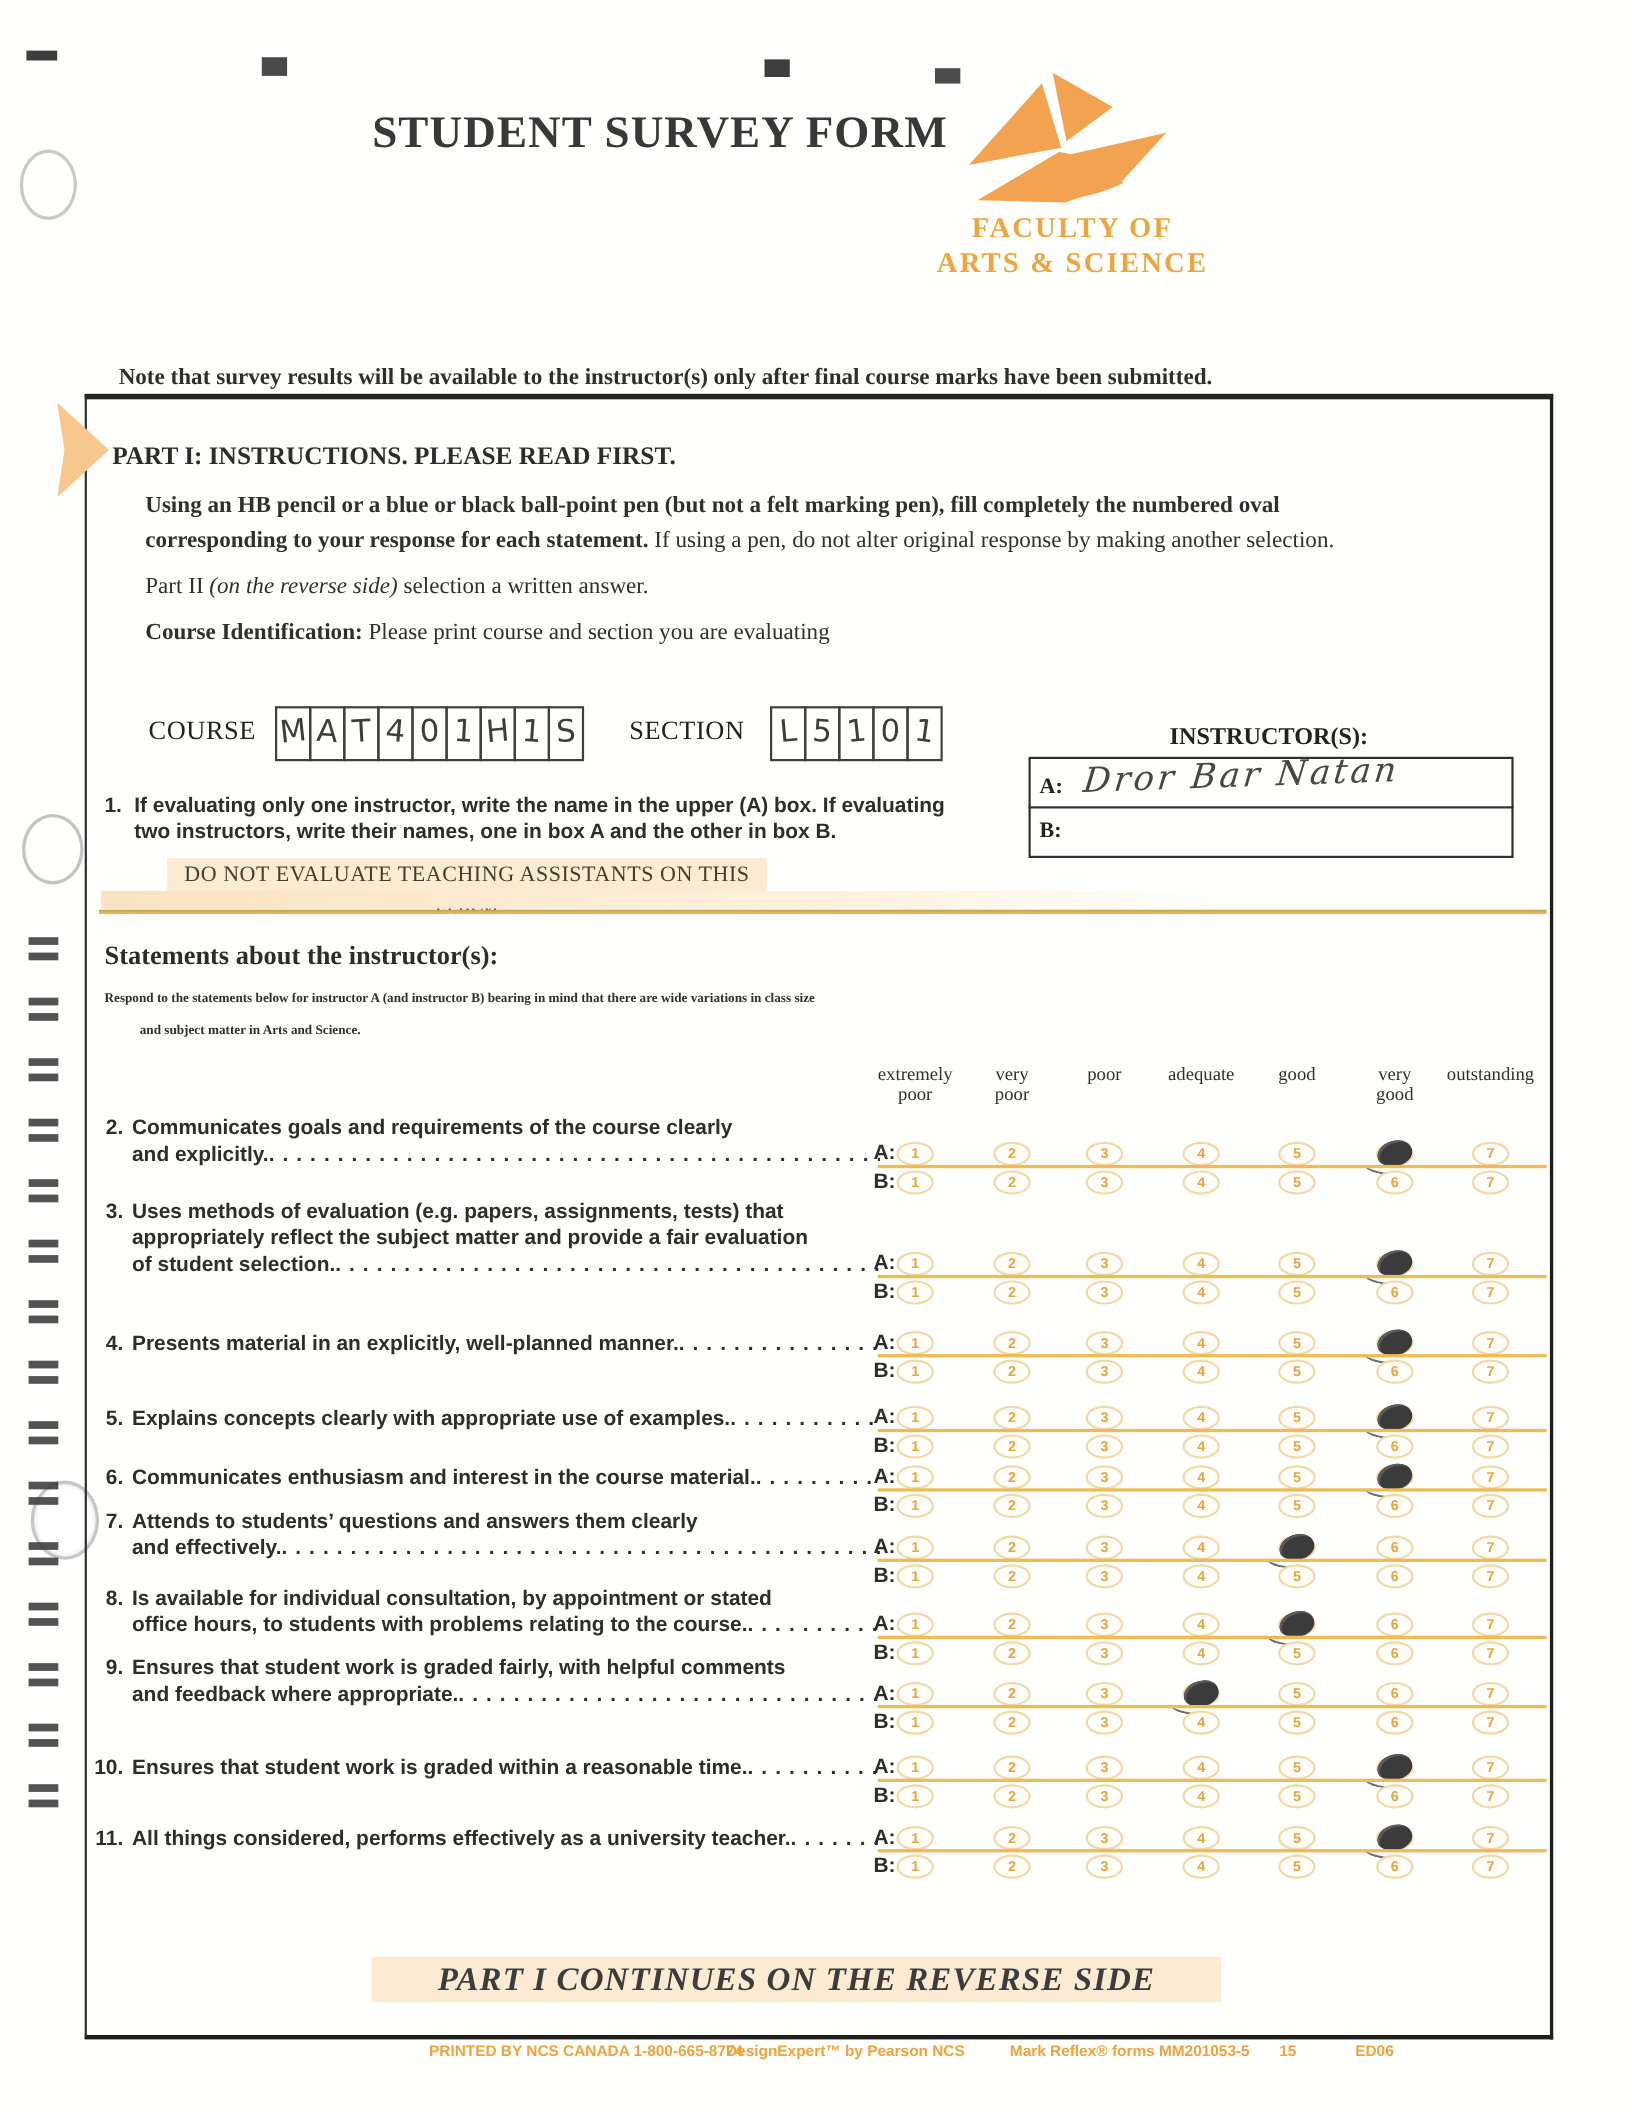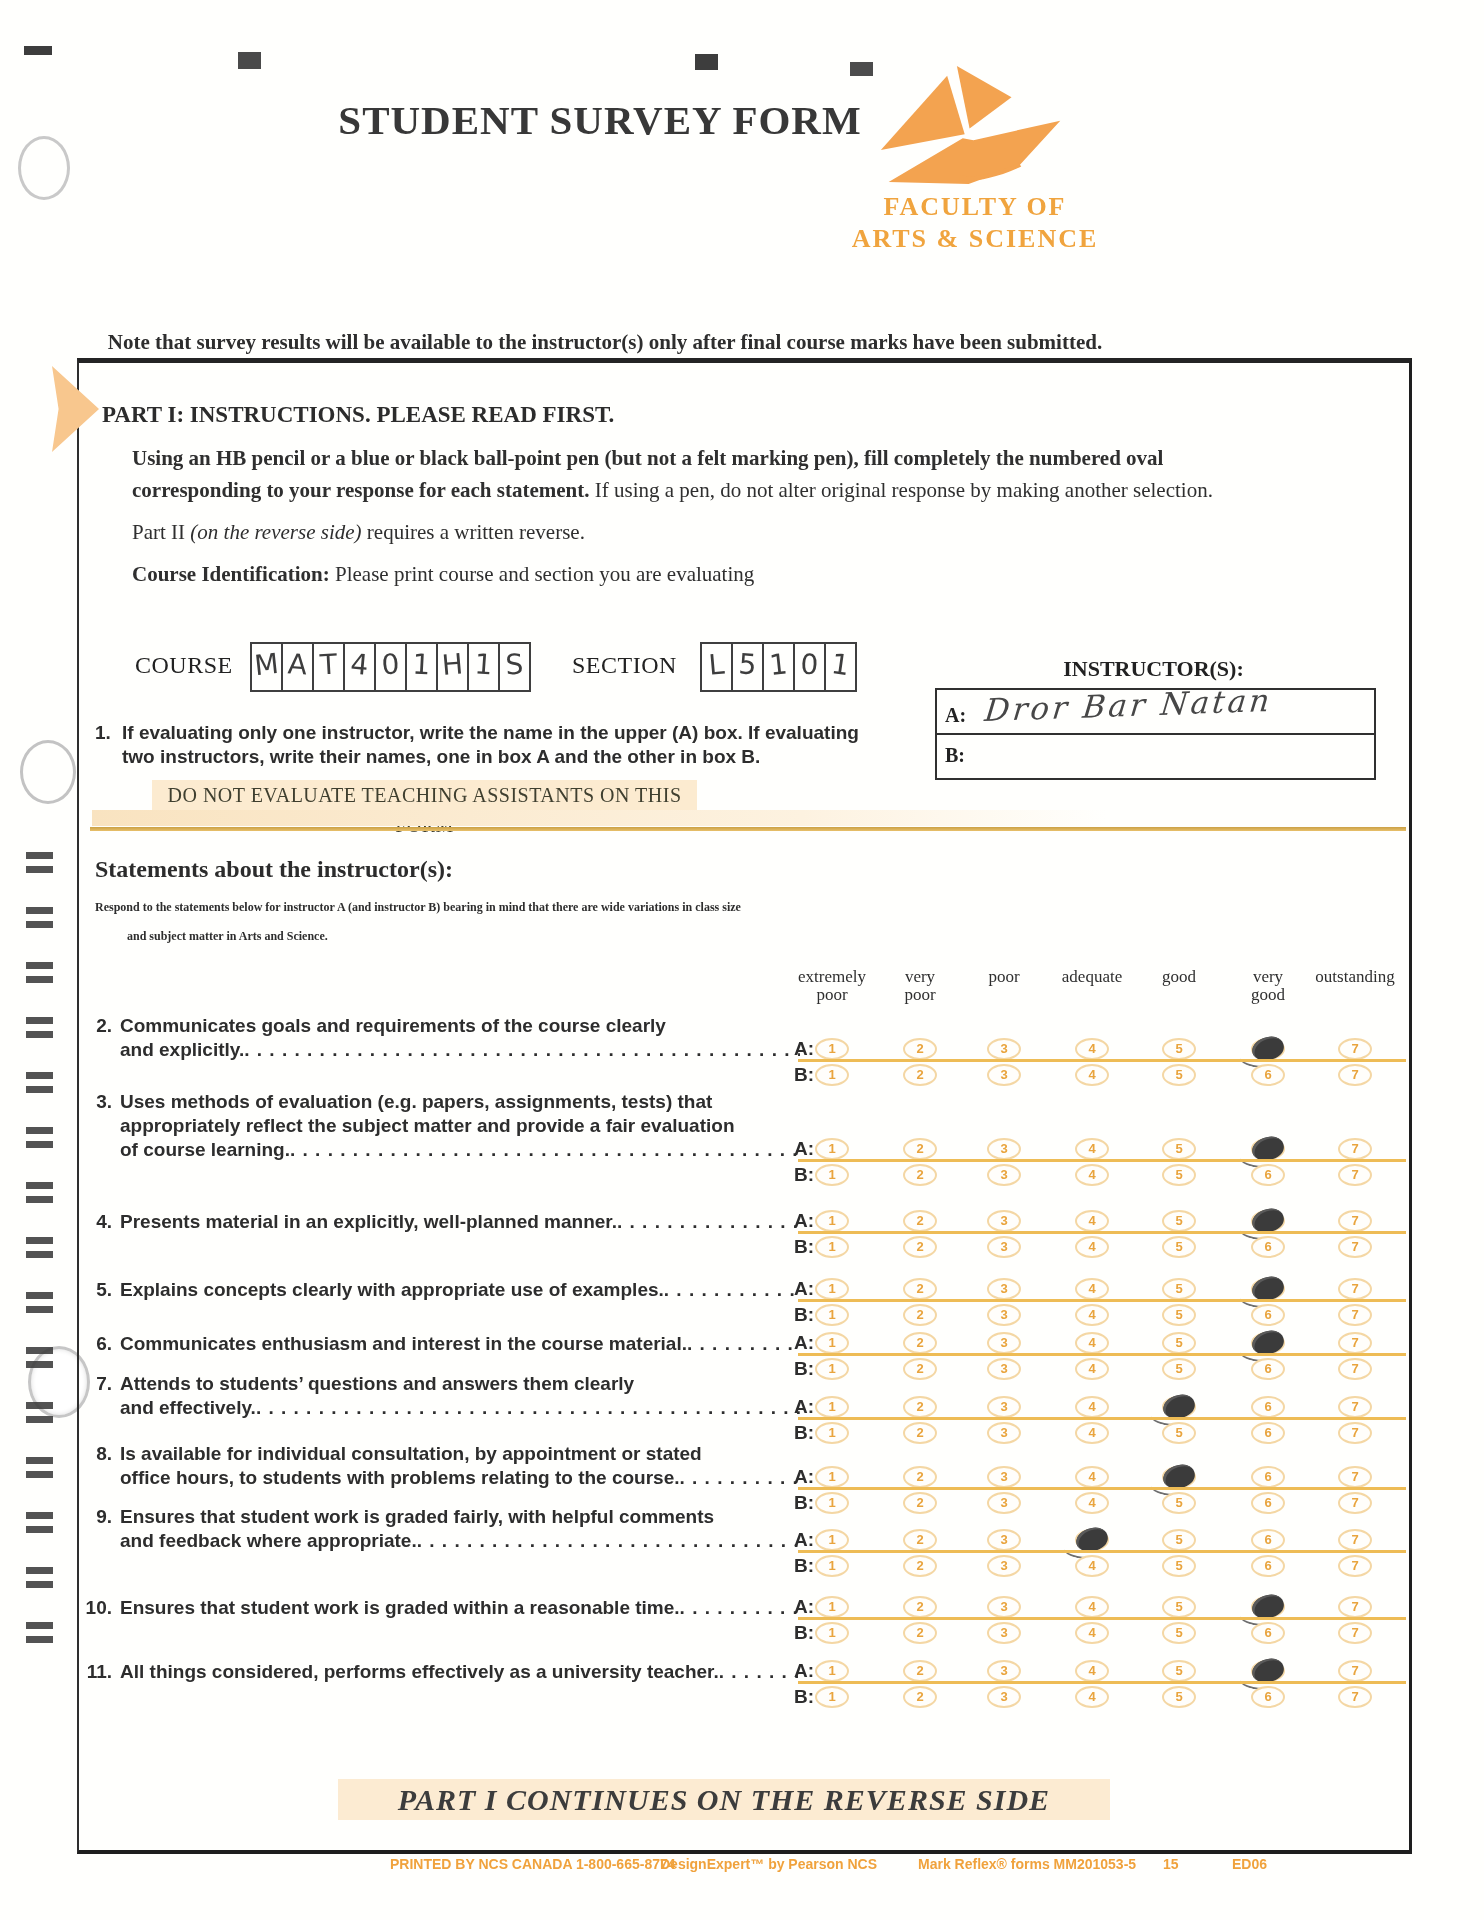--- a/index.html
+++ b/index.html
@@ -139,21 +139,21 @@
   <div class="abs main-box"></div>
   <div class="abs chevron"></div>
 
   <div class="abs part1-heading">PART I:  INSTRUCTIONS. PLEASE READ FIRST.</div>
 
   <div class="abs para qgrid-serif-b" style="top:446px;">Using an HB pencil or a blue or black ball-point pen (but not a felt marking pen), fill completely the numbered oval</div>
   <div class="abs para" style="top:478px;">
     <span class="qgrid-serif-b">corresponding to your response for each statement.</span><span> If using a pen, do not alter original response by making another selection.</span>
   </div>
   <div class="abs para" style="top:520px;">
-    <span>Part II </span><span style="font-style:italic;">(on the reverse side)</span><span> requires a written reverse.</span>
+    <span>Part II </span><span style="font-style:italic;">(on the reverse side)</span><span> selection a written answer.</span>
   </div>
   <div class="abs para" style="top:562px;">
     <span class="qgrid-serif-b">Course Identification:</span><span> Please print course and section you are evaluating</span>
   </div>
 
   <div class="abs caps-label" style="left:135px;top:652px;">COURSE</div>
   <div class="cellrow" style="left:250px;top:642px;" id="course-cells">
       <div class="cell">
         <div class="hwchar" style="transform: rotate(-6deg);">M</div>
       </div>
@@ -270,21 +270,21 @@
       <div class="q-line" style="top: 1090px;">
         <span class="q-num">3.</span>
         <span class="q-body">Uses methods of evaluation (e.g. papers, assignments, tests) that</span>
       </div>
       <div class="q-line" style="top: 1114px;">
         <span class="q-num"></span>
         <span class="q-body">appropriately reflect the subject matter and provide a fair evaluation</span>
       </div>
       <div class="q-line" style="top: 1138px;">
         <span class="q-num"></span>
-        <span class="q-body">of course learning.</span>
+        <span class="q-body">of student selection.</span>
         <span class="q-dots"> . . . . . . . . . . . . . . . . . . . . . . . . . . . . . . . . . . . . . . . . . . . . . . . . . . . . . . . . . . . .</span>
       </div>
       <div class="choice-row" style="top: 1138px;">
         <span class="row-label">A:</span>
         <div class="oval" style="left: 815px;">1</div>
         <div class="oval" style="left: 903px;">2</div>
         <div class="oval" style="left: 987px;">3</div>
         <div class="oval" style="left: 1075px;">4</div>
         <div class="oval" style="left: 1162px;">5</div>
         <div class="oval" style="left: 1251px;">6</div>

